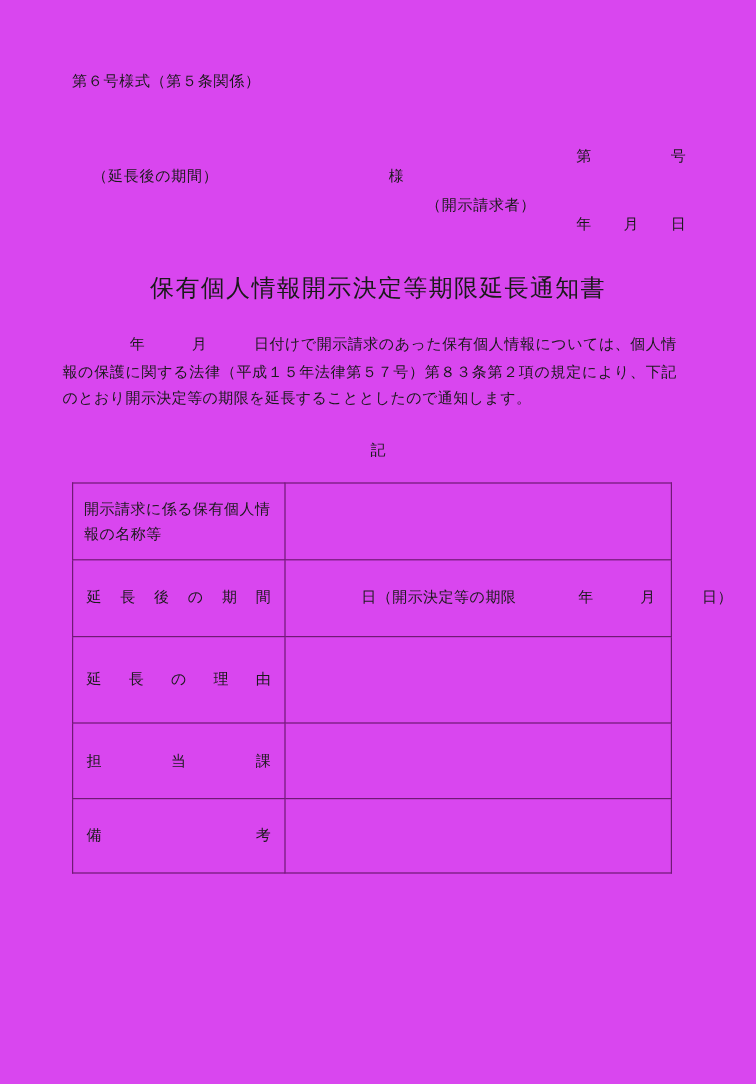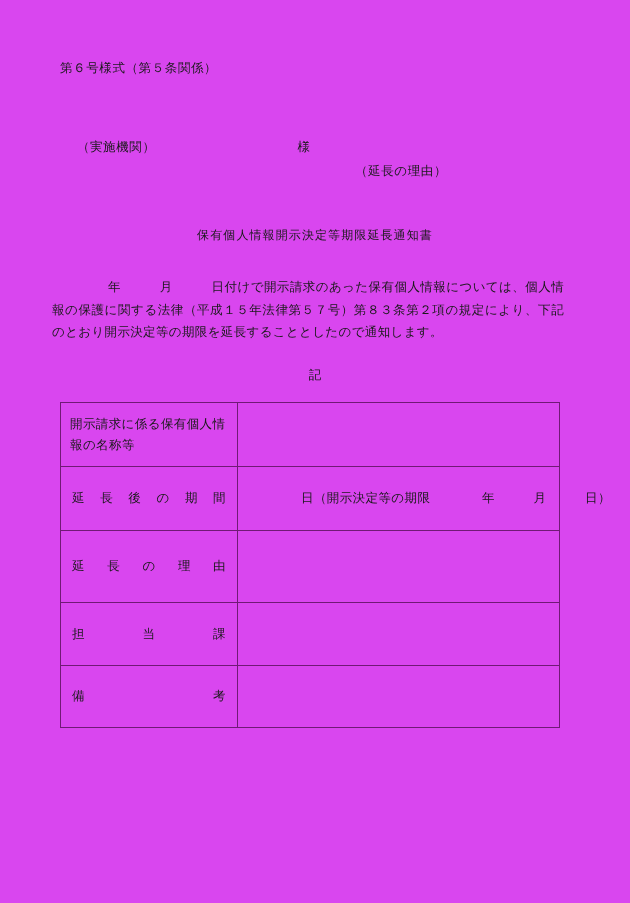--- a/index.html
+++ b/index.html
@@ -72,21 +72,21 @@
     white-space: pre;
   }
 
   
   .doc-title {
     position: absolute;
     left: 0;
     right: 0;
     top: 227px;
     text-align: center;
-    font-size: 12px;
+    font-size: 20px;
     letter-spacing: 1.1px;
     white-space: pre;
   }
 
   
   .body-text {
     position: absolute;
     left: 52px;
     top: 276px;
     width: 512px;
@@ -164,26 +164,30 @@
     letter-spacing: 0.4px;
   }
 </style>
 </head>
 <body>
 
 <div class="page">
 
   <div class="form-no">第６号様式（第５条関係）</div>
 
+  <div class="doc-meta">
+    <div>第　　　　　号</div>
+    <div>年　　月　　日</div>
+  </div>
 
   <div class="addressee">
-    <span>（実施機関）</span><span class="honorific">様</span>
+    <span>（延長後の期間）</span><span class="honorific">様</span>
   </div>
 
-  <div class="authority">（延長の理由）</div>
+  <div class="authority">（開示請求者）</div>
 
   <div class="doc-title">保有個人情報開示決定等期限延長通知書</div>
 
   <div class="body-text">
     <span class="lead-indent"></span><span>年　　　月　　　日付けで</span><span>開示請求のあった保有個人情報については、個人情報の保護に関する法律（平成１５年法律第５７号）第８３条第２項の規定により、下記のとおり開示決定等の期限を延長することとしたので通知します。</span>
   </div>
 
   <div class="kisai">記</div>
 
   <table class="form-table">

